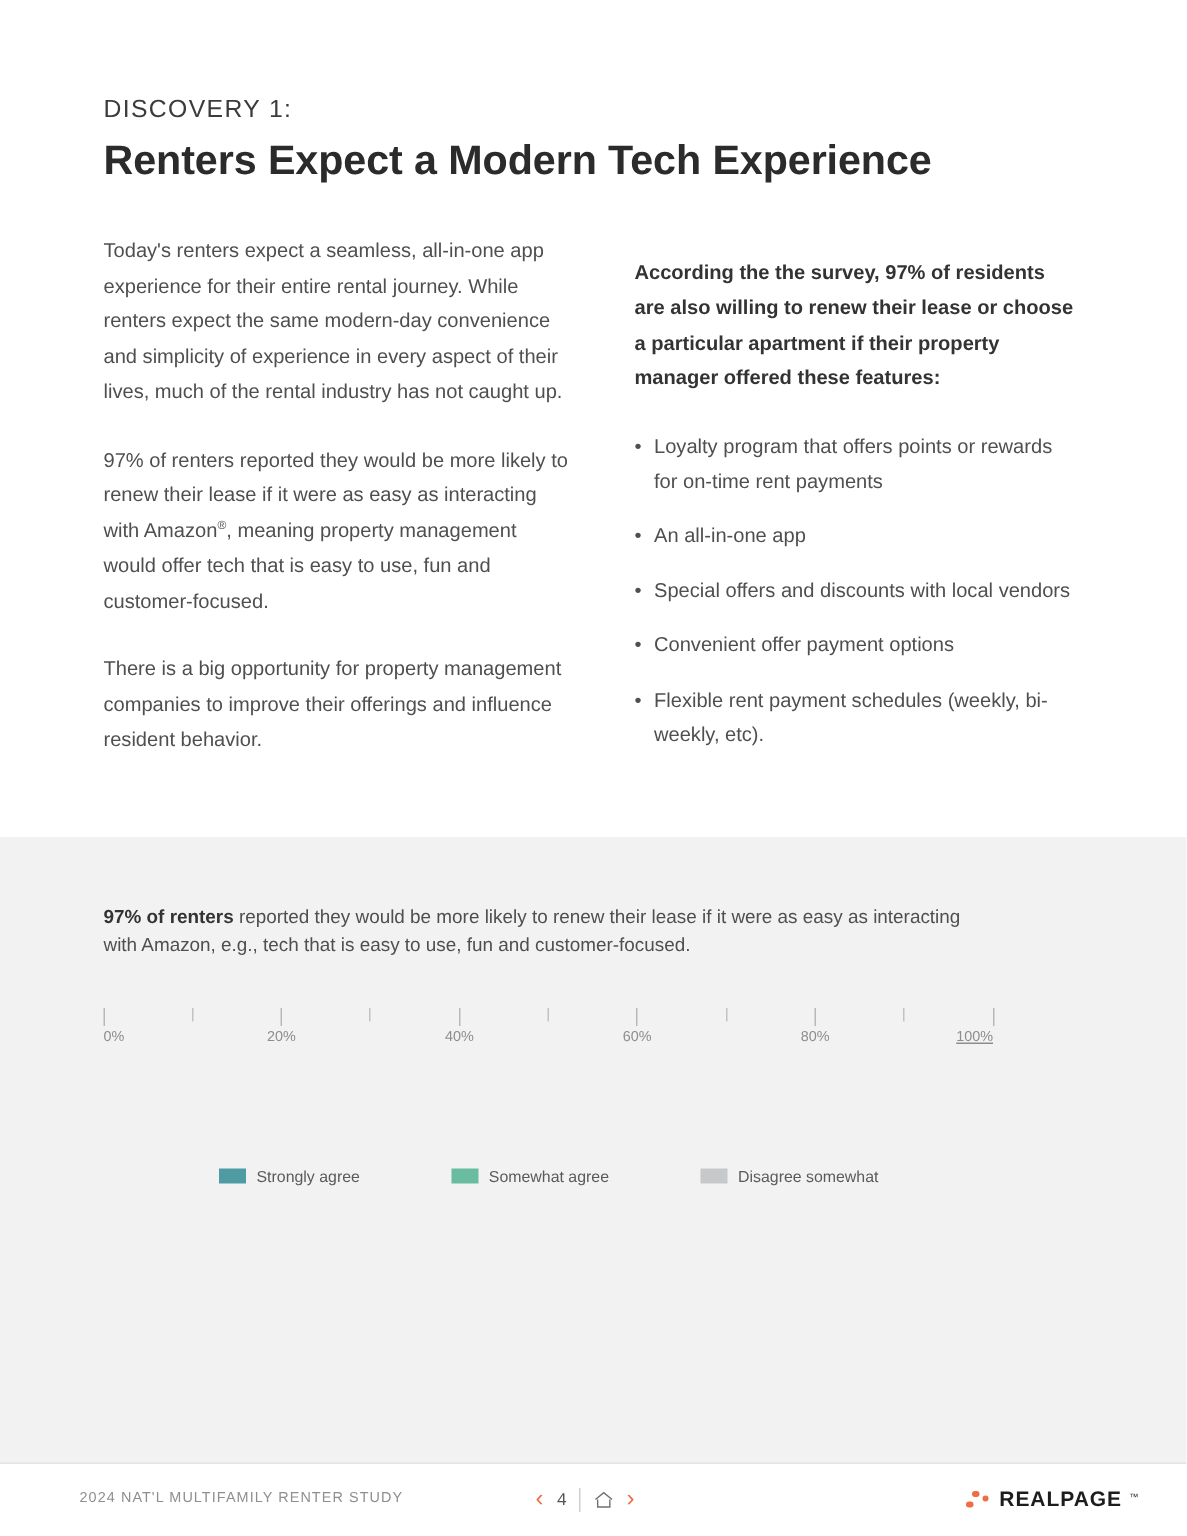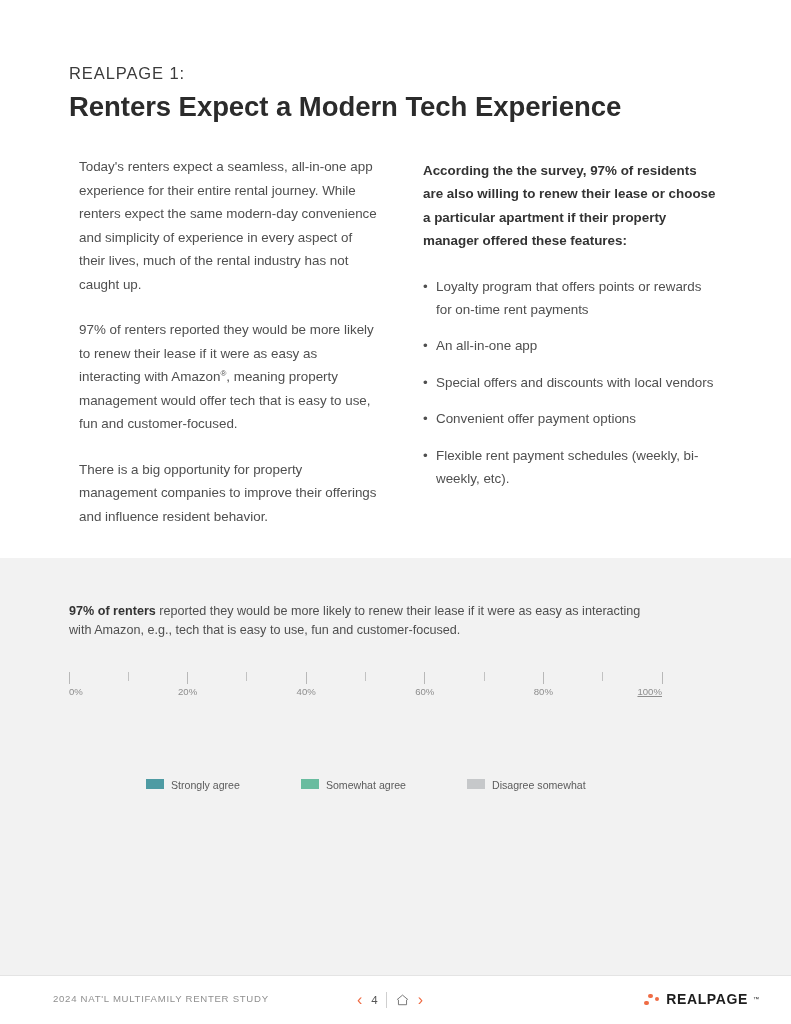--- a/index.html
+++ b/index.html
@@ -58,35 +58,35 @@
   .col-left {
     width: 312px;
   }
   .col-right {
     width: 296px;
   }
   .para {
     font-size: 13.4px;
     line-height: 23.5px;
     color: #4f4f4f;
-    margin: 0 0 22px 10px;
+    margin: 0 0 22px 0;
   }
   .para:last-child { margin-bottom: 0; }
   .para sup {
     font-size: 8px;
     vertical-align: super;
     line-height: 0;
   }
 
   .lead-bold {
     font-size: 13.4px;
     line-height: 23.4px;
     color: #333333;
     font-weight: bold;
-    margin: 4px 0 22px 0;
+    margin: 15px 0 22px 0;
   }
 
   .bullets {
     list-style: none;
     margin: 0;
     padding: 0;
   }
   .bullets li {
     position: relative;
     padding-left: 13px;
@@ -282,21 +282,21 @@
     color: #1d1d1d;
     vertical-align: super;
   }
 </style>
 </head>
 <body>
 
 <div class="page">
 
   <div class="header">
-    <div class="eyebrow">REALPAGE 1:</div>
+    <div class="eyebrow">DISCOVERY 1:</div>
     <div class="title">Renters Expect a Modern Tech Experience</div>
   </div>
 
   <div class="columns">
 
     <div class="col-left">
       <p class="para">Today's renters expect a seamless, all-in-one app experience for their entire rental journey. While renters expect the same modern-day convenience and simplicity of experience in every aspect of their lives, much of the rental industry has not caught up.</p>
       <p class="para"><span>97% of renters reported they would be more likely to renew their lease if it were as easy as interacting with Amazon</span><sup>®</sup><span>, meaning property management would offer tech that is easy to use, fun and customer-focused.</span></p>
       <p class="para">There is a big opportunity for property management companies to improve their offerings and influence resident behavior.</p>
     </div>

